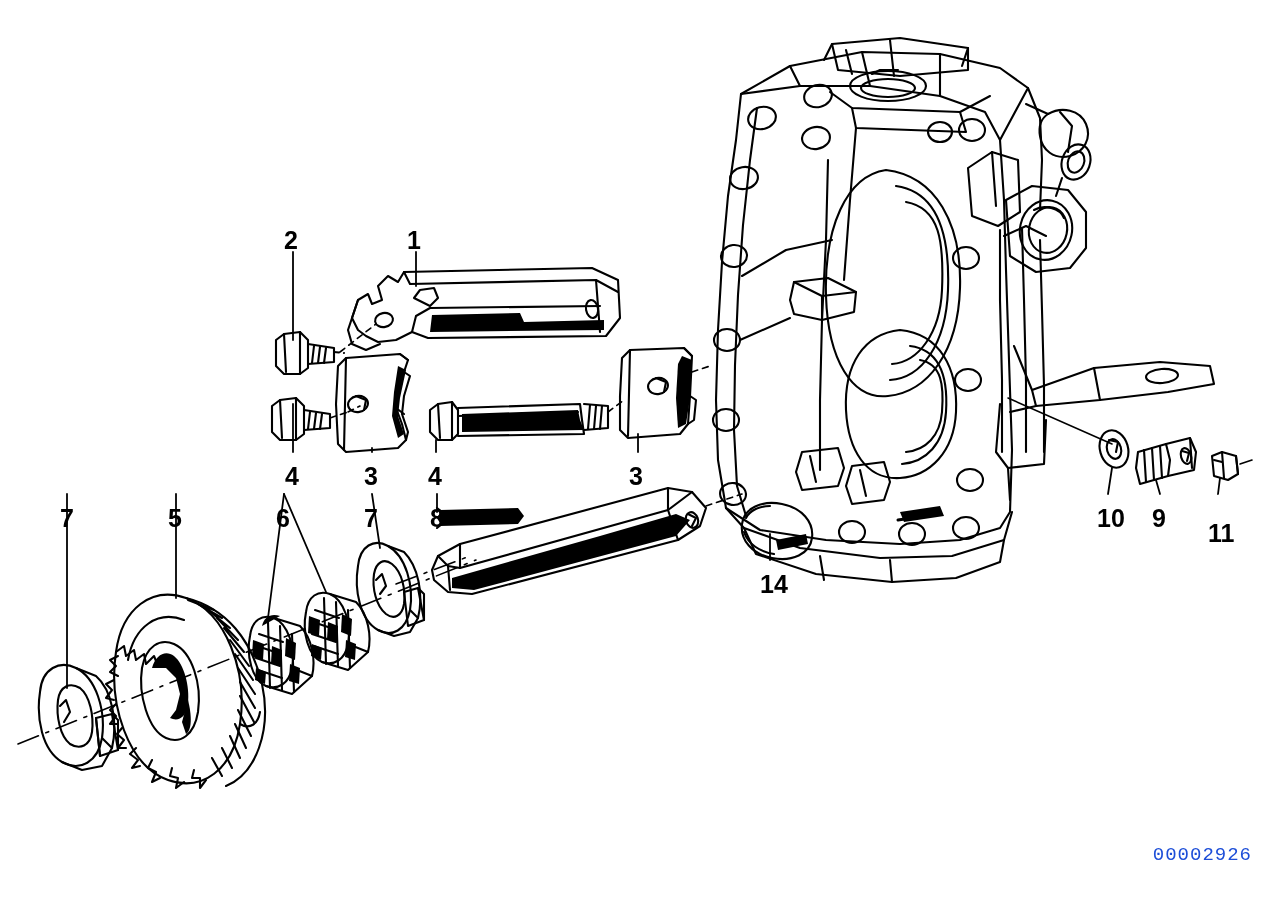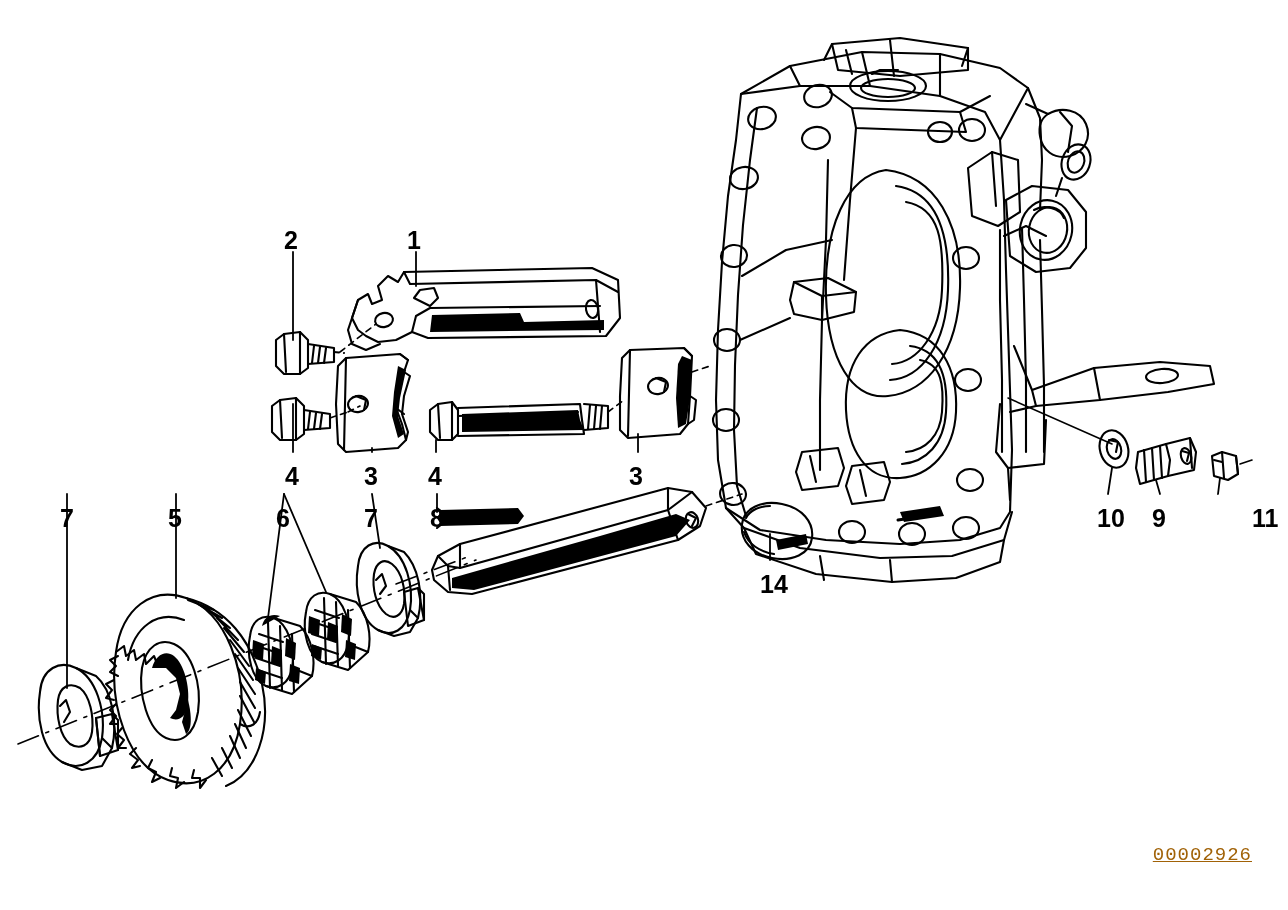--- a/index.html
+++ b/index.html
@@ -32,23 +32,22 @@
     white-space: nowrap;
     user-select: none;
   }
   #diagram-id {
     position: absolute;
     right: 36px;
     bottom: 44px;
     font-family: "Liberation Mono", monospace;
     font-size: 19px;
     letter-spacing: 1px;
-    color: #a16207;
+    color: #1d4ed8;
     white-space: nowrap;
-    text-decoration: underline;
   }
 </style>
 </head>
 <body>
 
 <div id="page">
 
   <svg id="diagram-svg" viewBox="0 0 1288 910">
     <g fill="none" stroke="#000000" stroke-width="2.1" stroke-linejoin="round" stroke-linecap="round">
 
@@ -413,17 +412,17 @@
   <div class="callout" style="left:428px;  top:464px;">4</div>
   <div class="callout" style="left:629px;  top:464px;">3</div>
   <div class="callout" style="left:60px;   top:506px;">7</div>
   <div class="callout" style="left:168px;  top:506px;">5</div>
   <div class="callout" style="left:276px;  top:506px;">6</div>
   <div class="callout" style="left:364px;  top:506px;">7</div>
   <div class="callout" style="left:430px;  top:506px;">8</div>
   <div class="callout" style="left:760px;  top:572px;">14</div>
   <div class="callout" style="left:1097px; top:506px;">10</div>
   <div class="callout" style="left:1152px; top:506px;">9</div>
-  <div class="callout" style="left:1208px; top:506px;margin-left:44px;">11</div>
+  <div class="callout" style="left:1208px; top:521px;">11</div>
 
   <div id="diagram-id">00002926</div>
 
 </div>
 
 </body></html>

